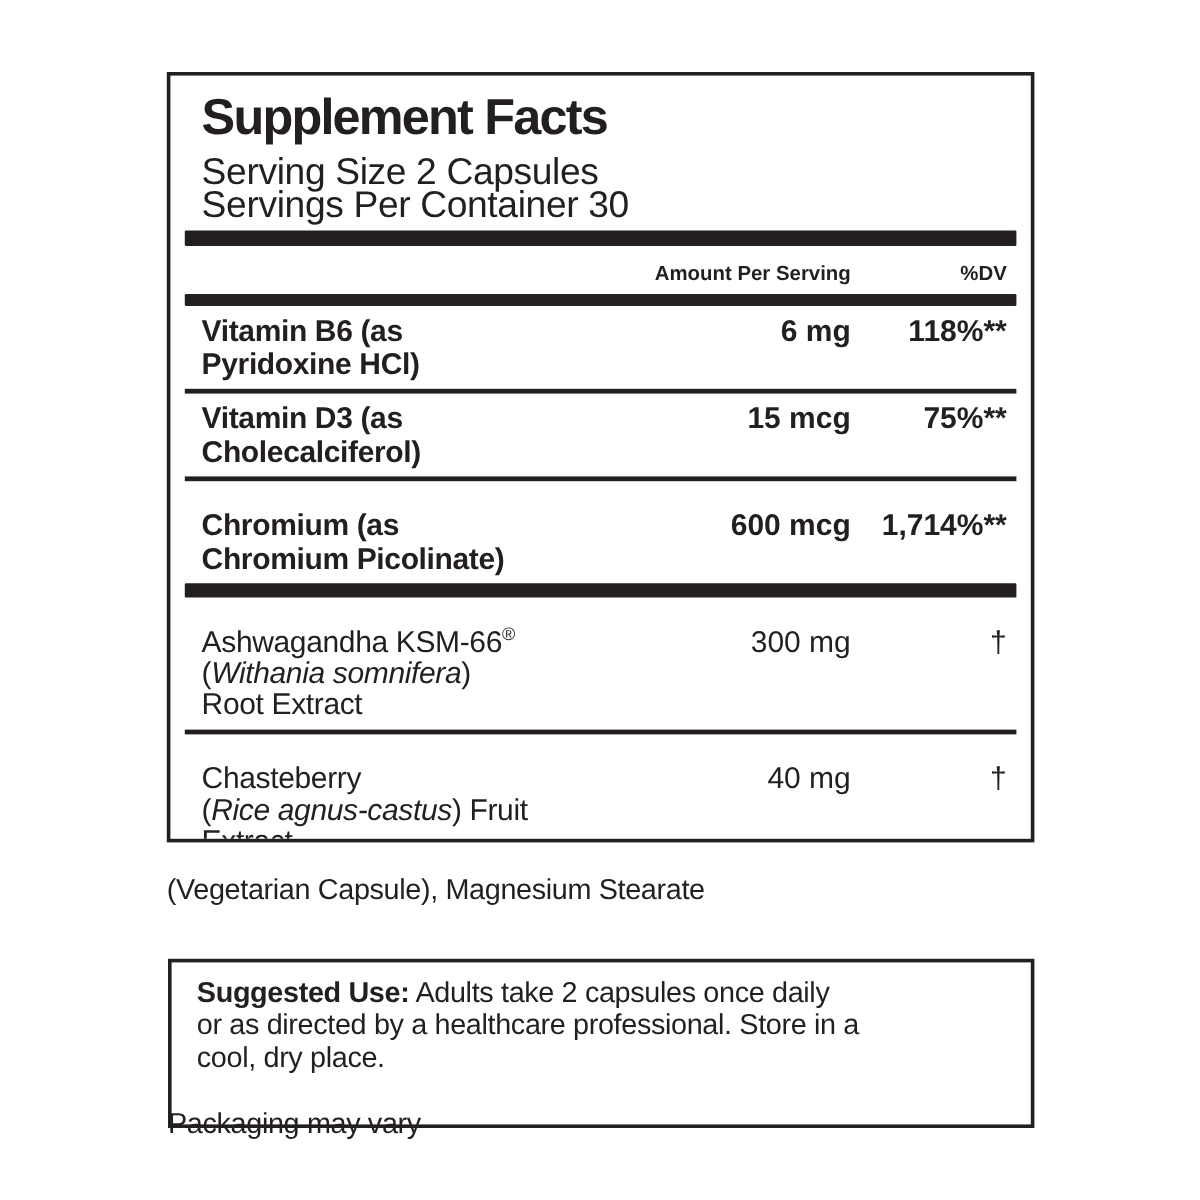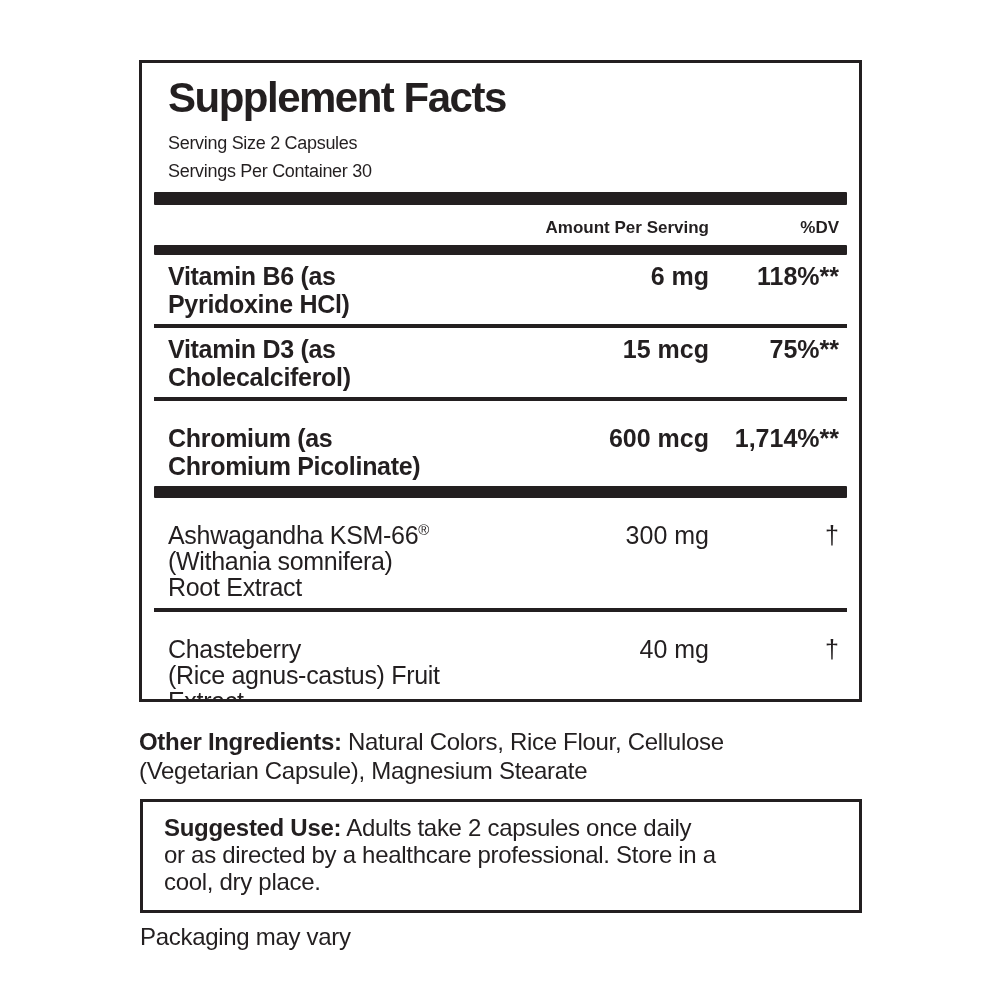--- a/index.html
+++ b/index.html
@@ -10,42 +10,42 @@
   }
   .facts-box{
     position:absolute;left:139px;top:60px;width:723px;height:642px;
     box-sizing:border-box;border:3px solid #231f20;background:#fff;
     padding:13px 12px 0 12px;overflow:hidden;
   }
   .facts-title{
     margin-left:14px;font-size:42px;font-weight:800;letter-spacing:-1.5px;
     line-height:44px;white-space:nowrap;
   }
-  .serving-block{margin:9px 0 0 14px;font-size:18px;line-height:28px;letter-spacing:-0.3px;}
+  .serving-block{margin:9px 0 0 14px;font-size:31px;line-height:28px;letter-spacing:-0.3px;}
   .bar{background:#231f20;border-radius:1px;}
   .bar-thick{height:13px;}
   .bar-top{margin-top:7px;}
   .bar-under-header{height:10px;margin-top:3px;}
   .bar-mid{height:12px;}
   .header-row{display:flex;align-items:flex-end;margin-top:9px;font-weight:700;font-size:17px;line-height:28px;}
   .col-name{flex:1;padding-left:14px;letter-spacing:-0.3px;}
   .col-amount{width:260px;text-align:right;white-space:nowrap;}
   .col-dv{width:130px;text-align:right;padding-right:8px;white-space:nowrap;}
   .nutrient-row{display:flex;align-items:flex-start;font-size:25px;line-height:28px;padding:7px 0 6px 0;border-bottom:4px solid #231f20;font-weight:bold;}
   .nutrient-row.no-border{border-bottom:none;padding-bottom:6px;margin-top:16px;}
   .nutrient-row .col-amount,.nutrient-row .col-dv{font-size:25px;}
   .botanical-row{display:flex;align-items:flex-start;font-size:25px;line-height:26px;padding:24px 0 8px 0;border-bottom:4px solid #231f20;}
   .botanical-row.no-border{border-bottom:none;padding-bottom:12px;}
   .botanical-name{flex:1;padding-left:14px;letter-spacing:-0.3px;}
-  .latin{}
+  .latin{font-style:italic;}
   .tm{font-size:15px;vertical-align:super;line-height:0;}
   .other-ingredients{position:absolute;left:139px;top:727px;font-size:24px;line-height:29px;letter-spacing:-0.3px;}
   .other-ingredients b{font-weight:700;}
   .use-box{
-    position:absolute;left:140px;top:799px;width:722px;height:114px;
+    position:absolute;left:140px;top:799px;width:722px;height:141px;
     box-sizing:border-box;border:3px solid #231f20;background:#fff;
     padding:12px 10px 0 21px;font-size:24px;line-height:27px;letter-spacing:-0.3px;
   }
   .use-box b{font-weight:700;}
   .packaging-note{position:absolute;left:140px;top:923px;font-size:24px;letter-spacing:-0.3px;}
   .nowrap{white-space:nowrap;}
 </style>
 </head>
 <body>
 
@@ -110,21 +110,20 @@
       <span>Black Cohosh</span><br>
       
     </div>
     <div class="col-amount">40 mg</div>
     <div class="col-dv">†</div>
   </div>
 
 </div>
 
 <div class="other-ingredients">
-  <div class="nowrap"><b>Other Ingredients:</b><span> Natural Colors, Rice Flour, Cellulose</span></div>
   <div class="nowrap">(Vegetarian Capsule), Magnesium Stearate</div>
 </div>
 
 <div class="use-box">
   <div class="nowrap"><b>Suggested Use:</b><span> Adults take 2 capsules once daily</span></div>
   <div class="nowrap">or as directed by a healthcare professional. Store in a</div>
   <div class="nowrap">cool, dry place.</div>
 </div>
 
 <div class="packaging-note">Packaging may vary</div>

